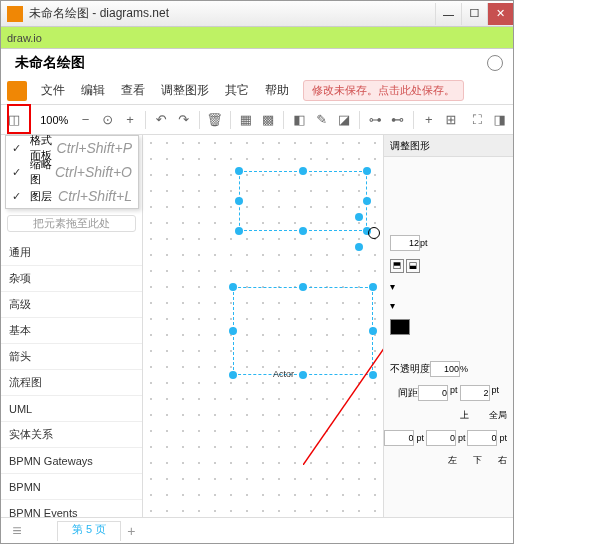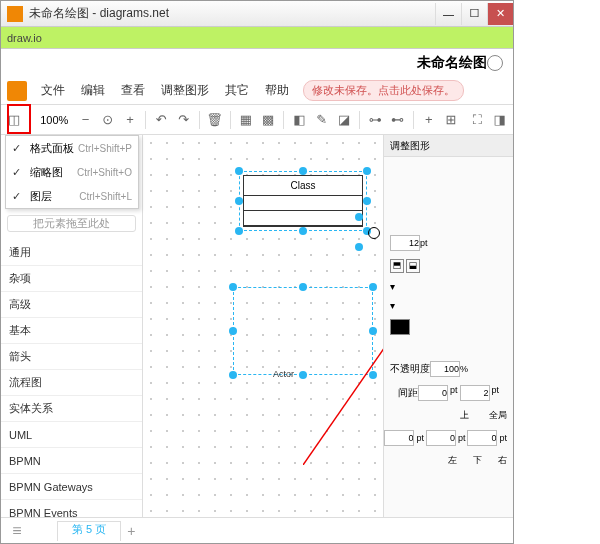--- a/index.html
+++ b/index.html
@@ -5,38 +5,38 @@
 * { margin:0; padding:0; box-sizing:border-box; font-family:Arial,sans-serif; }
 body { width:600px; height:544px; overflow:hidden; background:#fff; }
 .window { width:514px; height:544px; border:1px solid #999; display:flex; flex-direction:column; }
 .titlebar { height:26px; background:linear-gradient(#fdfdfd,#eaeaea); display:flex; align-items:center; border-bottom:1px solid #ccc; }
 .titlebar .app-icon { width:16px; height:16px; margin:0 6px; background:#f08705; }
 .titlebar .title { font-size:12px; color:#333; flex:1; }
 .win-btns { display:flex; }
 .win-btn { width:26px; height:22px; display:flex; align-items:center; justify-content:center; font-size:11px; border-left:1px solid #ddd; }
 .win-btn.close { background:#c75050; color:#fff; }
 .addrbar { height:22px; background:#bef264; border-bottom:1px solid #ccc; display:flex; align-items:center; padding:0 6px; font-size:11px; color:#444; }
-.header { height:28px; display:flex; align-items:center; padding:0 6px;text-align:right; }
+.header { height:28px; display:flex; align-items:center; padding:0 6px; }
 .doc-title { font-size:14px; font-weight:bold; margin-left:8px; flex:1; }
 .globe { width:16px; height:16px; border:1.5px solid #888; border-radius:50%; margin-right:4px; position:relative; }
 .menubar { height:28px; display:flex; align-items:center; border-bottom:1px solid #ddd; }
 .menubar .logo2 { width:20px; height:20px; background:#f08705; margin:0 6px; border-radius:2px; }
 .menu-item { font-size:12px; padding:0 8px; color:#333; }
-.save-notice { font-size:11px; color:#d05050; padding:2px 8px; background:#fde8e8; border:1px solid #f0c0c0; border-radius:10px; margin-left:6px; }
+.save-notice { font-size:11px; color:#d05050; padding:2px 8px; background:#fde8e8; border:1px solid #f0c0c0; border-radius:3px; margin-left:6px; }
 .toolbar { height:30px; border-bottom:1px solid #ddd; display:flex; align-items:center; padding:0 4px; gap:4px; }
 .tool-btn { width:22px; height:22px; display:flex; align-items:center; justify-content:center; color:#666; font-size:13px; border-radius:2px; }
 .zoom { font-size:11px; padding:0 4px;text-align:right; }
 .sep { width:1px; height:18px; background:#ddd; margin:0 2px; }
 .body { flex:1; display:flex; overflow:hidden; position:relative; }
 .sidebar { width:142px; border-right:1px solid #ddd; display:flex; flex-direction:column; background:#fff; position:relative; }
 .view-menu { position:absolute; top:0; left:4px; width:134px; background:#fff; border:1px solid #ccc; box-shadow:2px 2px 4px rgba(0,0,0,.15); z-index:5; }
 .view-item { display:flex; align-items:center; height:24px; padding:0 6px; font-size:11px; }
 .view-item .chk { width:12px; margin-right:6px; color:#333; }
 .view-item .lbl { flex:1; }
-.view-item .sc { color:#999; font-size:10px; }
+.view-item .sc { color:#999; font-size:14px;font-style:italic; }
 .redbox { position:absolute; border:2px solid #e00; pointer-events:none; }
 .drop-hint { margin-top:80px; height:24px; border:1px solid #ddd; border-radius:3px; margin-left:6px; margin-right:6px; display:flex; align-items:center; justify-content:center; font-size:11px; color:#999; }
 .cat-list { margin-top:8px; }
 .cat { height:26px; border-bottom:1px solid #eee; display:flex; align-items:center; padding:0 8px; font-size:11px; color:#333; }
 .canvas { flex:1; position:relative; background:#fff; overflow:hidden; }
 .canvas::before { content:""; position:absolute; inset:0; background-image:radial-gradient(#ccc 1px,transparent 1px); background-size:16px 16px; }
 .shape { position:absolute; }
 .classbox { left:100px; top:40px; width:120px; height:52px; border:1px solid #333; background:#fff; }
 .classbox .hd { height:20px; border-bottom:1px solid #333; text-align:center; font-size:10px; line-height:20px; }
 .classbox .rw { height:15px; border-bottom:1px solid #333; }
@@ -149,35 +149,30 @@
       </div>
       <div class="redbox" style="left:8px;top:0;width:20px;height:74px"></div>
       <div class="drop-hint">把元素拖至此处</div>
       <div class="cat-list">
         <div class="cat">通用</div>
         <div class="cat">杂项</div>
         <div class="cat">高级</div>
         <div class="cat">基本</div>
         <div class="cat">箭头</div>
         <div class="cat">流程图</div>
+        <div class="cat">UML</div>
         <div class="cat">实体关系</div>
-        <div class="cat">UML</div>
+        <div class="cat">BPMN Gateways</div>
         <div class="cat">BPMN</div>
-        <div class="cat">BPMN Gateways</div>
         <div class="cat">BPMN Events</div>
       </div>
 
     </div>
 
     <div class="canvas">
-      <div class="shape classbox">
-        <div class="hd">Class</div>
-        <div class="rw"></div>
-          <div class="rw"></div>
-      </div>
       <div class="sel-outline" style="left:96px;top:36px;width:128px;height:60px"></div>
       <div class="sel-handles" style="left:96px;top:36px;width:128px;height:60px">
         <div class="h" style="left:-4px;top:-4px"></div>
           <div class="h" style="left:60px;top:-4px"></div>
           <div class="h" style="right:-4px;top:-4px"></div>
         <div class="h" style="left:-4px;top:26px"></div>
           <div class="h" style="right:-4px;top:26px"></div>
         <div class="h" style="left:-4px;bottom:-4px"></div>
           <div class="h" style="left:60px;bottom:-4px"></div>
           <div class="h" style="right:-4px;bottom:-4px"></div>

